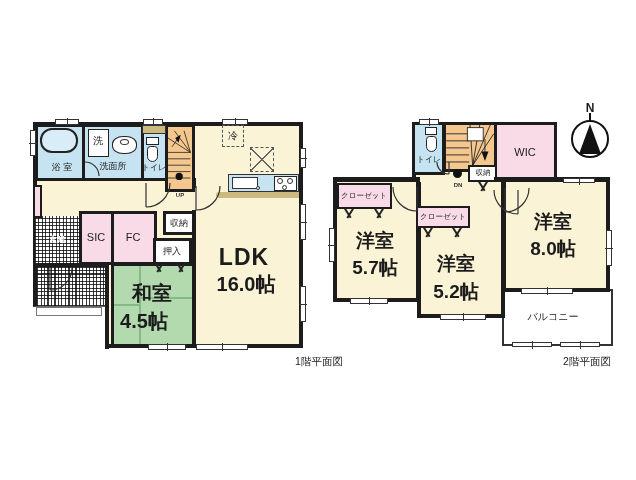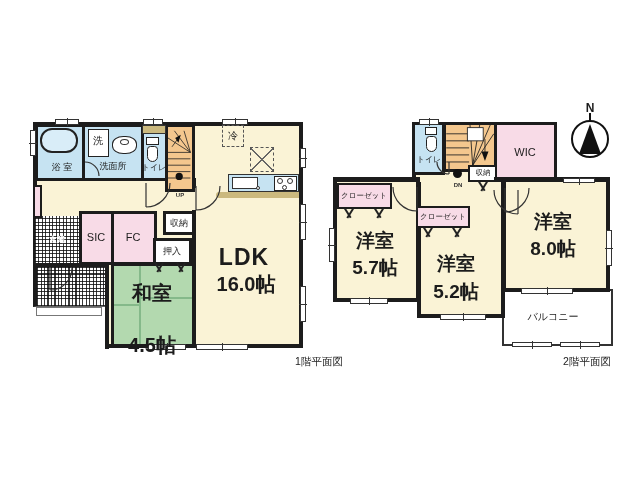--- a/index.html
+++ b/index.html
@@ -141,21 +141,21 @@
     <span class="lbl" style="left:154px;top:168px;font-size:8px;">トイレ</span>
     <span class="lbl" style="left:233px;top:136px;font-size:10px;">冷</span>
     <span class="lbl" style="left:244px;top:257px;font-size:23px;font-weight:600;letter-spacing:1px;">LDK</span>
     <span class="lbl" style="left:246px;top:284px;font-size:20px;font-weight:600;">16.0帖</span>
     <span class="lbl" style="left:179px;top:223px;font-size:9px;">収納</span>
     <span class="lbl" style="left:172px;top:251px;font-size:9px;">押入</span>
     <span class="lbl" style="left:96px;top:237px;font-size:11px;">SIC</span>
     <span class="lbl" style="left:133px;top:237px;font-size:11px;">FC</span>
     <span class="lbl" style="left:57px;top:240px;font-size:7.5px;color:#fff;font-weight:bold;">玄関</span>
     <span class="lbl" style="left:152px;top:293px;font-size:20px;font-weight:600;">和室</span>
-    <span class="lbl" style="left:152px;top:321px;font-size:20px;font-weight:600;margin-top:24px;">4.5帖</span>
+    <span class="lbl" style="left:144px;top:321px;font-size:20px;font-weight:600;">4.5帖</span>
     <span class="lbl" style="left:283px;top:361px;font-size:10.5px;color:#222;margin-left:36px;">1階平面図</span>
   </div>
 
   <div>
 
     <div class="abs" style="left:502px;top:289px;width:111px;height:57px;background:#fff;border:2px solid #333;box-sizing:border-box;z-index:2;"></div>
 
     <div class="room b4" style="left:333px;top:177px;width:87px;height:125px;background:var(--cream);z-index:3;"></div>
     <div class="room b4" style="left:417px;top:166px;width:88px;height:152px;background:var(--cream);z-index:3;"></div>
     <div class="room b4" style="left:502px;top:177px;width:108px;height:115px;background:var(--cream);z-index:3;"></div>

